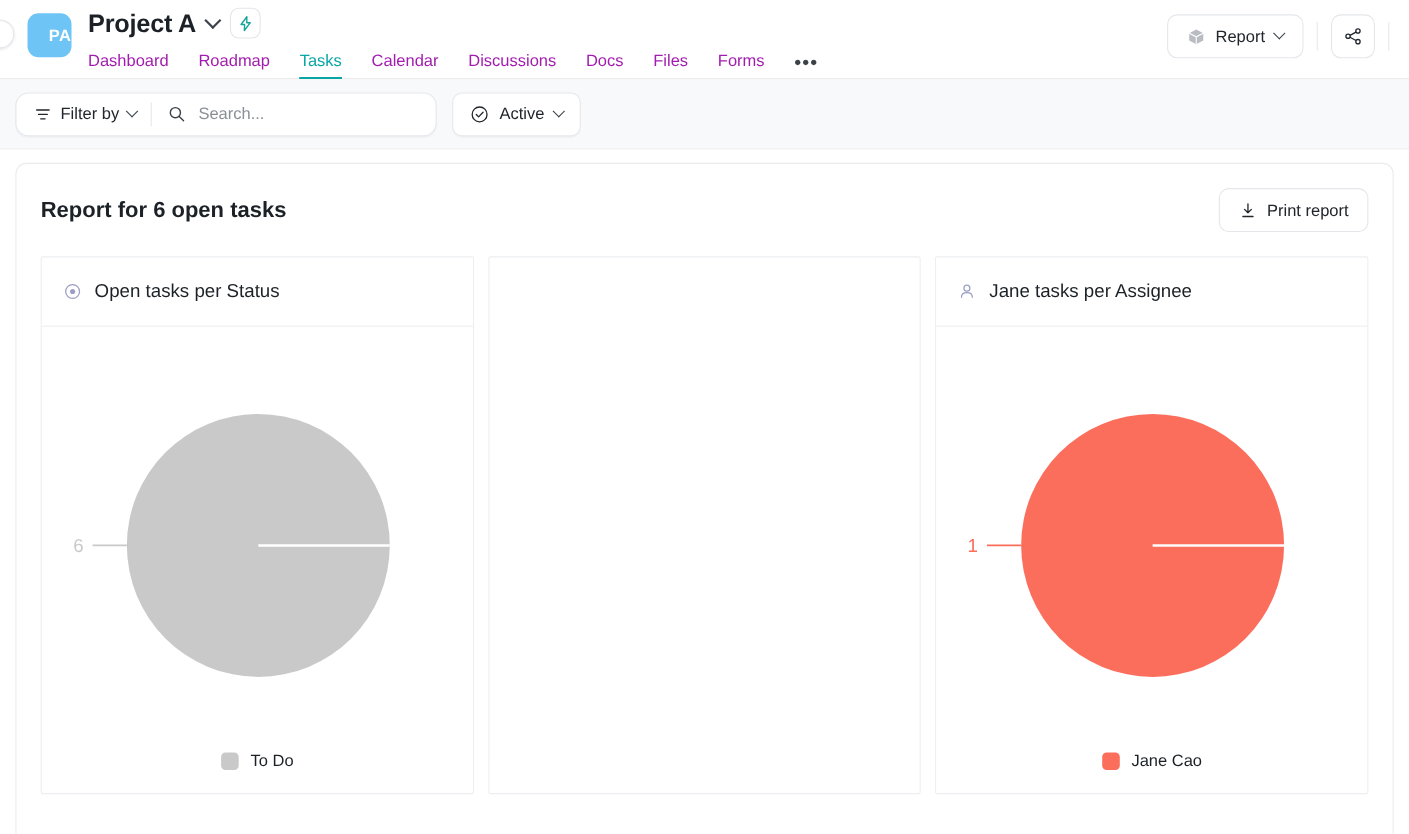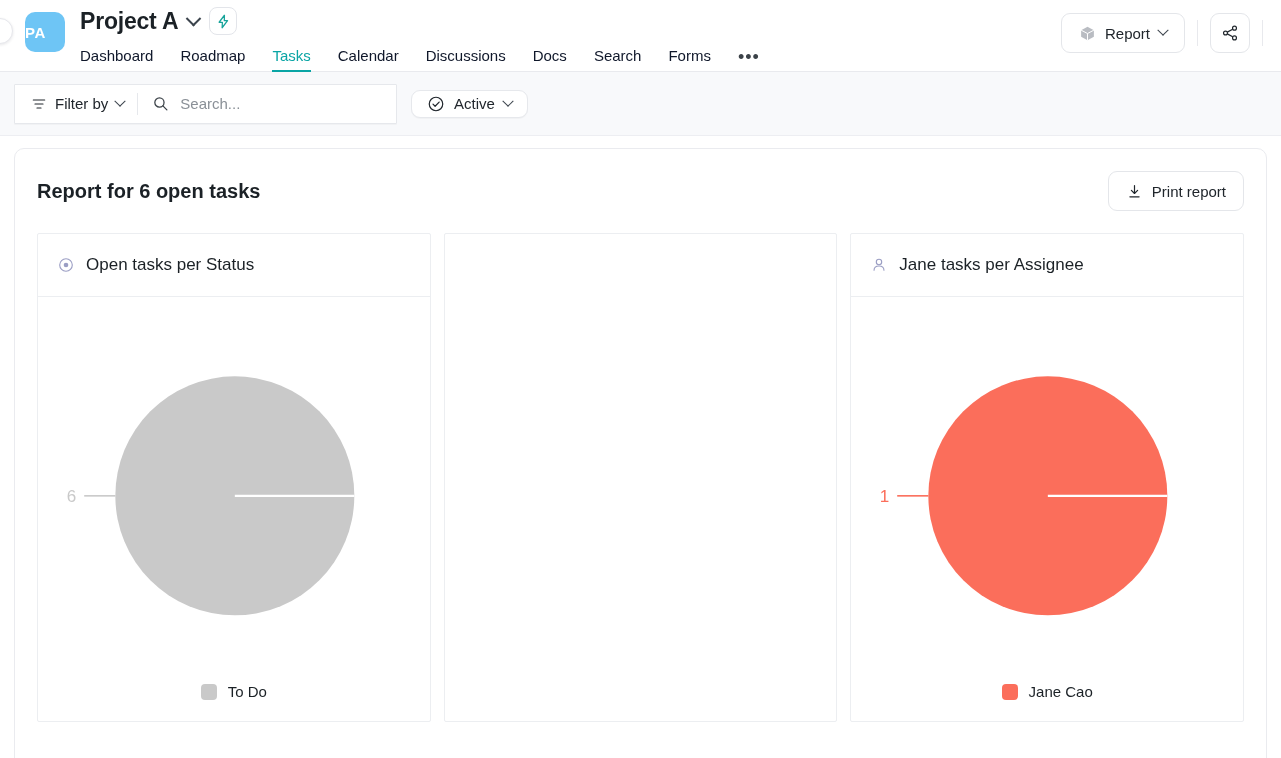--- a/index.html
+++ b/index.html
@@ -32,21 +32,21 @@
   .avatar {
     position: absolute;
     left: 25px; top: 12px;
     width: 40px; height: 40px;
     border-radius: 10px;
     background: #6ec5f5;
     color: #ffffff;
     font-size: 15px;
     font-weight: bold;
     letter-spacing: .5px;
-    display: flex; align-items: center; justify-content: flex-start;
+    display: flex; align-items: center; justify-content: flex-end;
   }
   .title-row {
     position: absolute;
     left: 80px; top: 7px;
     display: flex; align-items: center; gap: 10px;
   }
   .proj-title {
     font-size: 23px;
     font-weight: bold;
     color: #1b2126;
@@ -68,21 +68,21 @@
     display: flex; align-items: center; justify-content: center;
   }
   .tabs {
     position: absolute;
     left: 80px; top: 40px;
     display: flex; align-items: flex-end; gap: 27px;
     height: 32px;
   }
   .tab {
     font-size: 15px;
-    color: #0f172a;
+    color: #a21caf;
     padding-bottom: 9px;
     line-height: 1;
     white-space: nowrap;
   }
   .tab.active {
     color: #0aa5a5;
     box-shadow: inset 0 -2px 0 0 #0aa5a5;
   }
   .tab-more { font-size: 18px; letter-spacing: 1px; color: #3b4248; padding-bottom: 6px; }
   .header-right {
@@ -115,41 +115,41 @@
     border-bottom: 1px solid #edeef2;
     display: flex; align-items: center;
     padding: 0 14px;
     gap: 14px;
   }
   .searchbar {
     display: flex; align-items: center;
     width: 383px; height: 40px;
     background: #ffffff;
     border: 1px solid #e6e8ec;
-    border-radius: 1px;
+    border-radius: 12px;
     box-shadow: 0 1px 1px rgba(20,20,40,.03);
   }
   .filter-by {
     display: flex; align-items: center; gap: 8px;
     padding: 0 13px 0 16px;
     font-size: 15px; color: #20262c;
     white-space: nowrap;
   }
   .sep { width: 1px; height: 22px; background: #e6e8ec; }
   .search-wrap { display: flex; align-items: center; gap: 11px; padding-left: 14px; flex: 1; }
   .search-input {
     border: 0; outline: 0; flex: 1;
     font-family: "Liberation Sans", sans-serif;
     font-size: 15px; color: #20262c;
     background: transparent;
   }
   .search-input::placeholder { color: #8a9097; }
   .active-btn {
     display: inline-flex; align-items: center; gap: 9px;
-    height: 28px; padding: 0 15px;
+    height: 40px; padding: 0 15px;
     background: #fff; border: 1px solid #e6e8ec; border-radius: 9px;
     font-size: 15px; color: #20262c;
     box-shadow: 0 1px 1px rgba(20,20,40,.03);
   }
 
   
   .page { padding: 12px 14px; background: #ffffff; }
   .panel {
     border: 1px solid #eaebef;
     border-radius: 10px;
@@ -211,21 +211,21 @@
     </span>
   </div>
 
   <div class="tabs">
     <div class="tab">Dashboard</div>
     <div class="tab">Roadmap</div>
     <div class="tab active">Tasks</div>
     <div class="tab">Calendar</div>
     <div class="tab">Discussions</div>
     <div class="tab">Docs</div>
-    <div class="tab">Search</div>
+    <div class="tab">Files</div>
     <div class="tab">Forms</div>
     <div class="tab tab-more">•••</div>
   </div>
 
   <div class="header-right">
     <div class="btn">
       <svg width="17" height="17" viewBox="0 0 24 24">
         <path d="M12 2.6 21 7.3v9.4L12 21.4 3 16.7V7.3z" fill="#b9bcc2"></path>
         <path d="M3 7.3 12 12l9-4.7M12 12v9.4" fill="none" stroke="#ffffff" stroke-width="1.4"></path>
       </svg>

